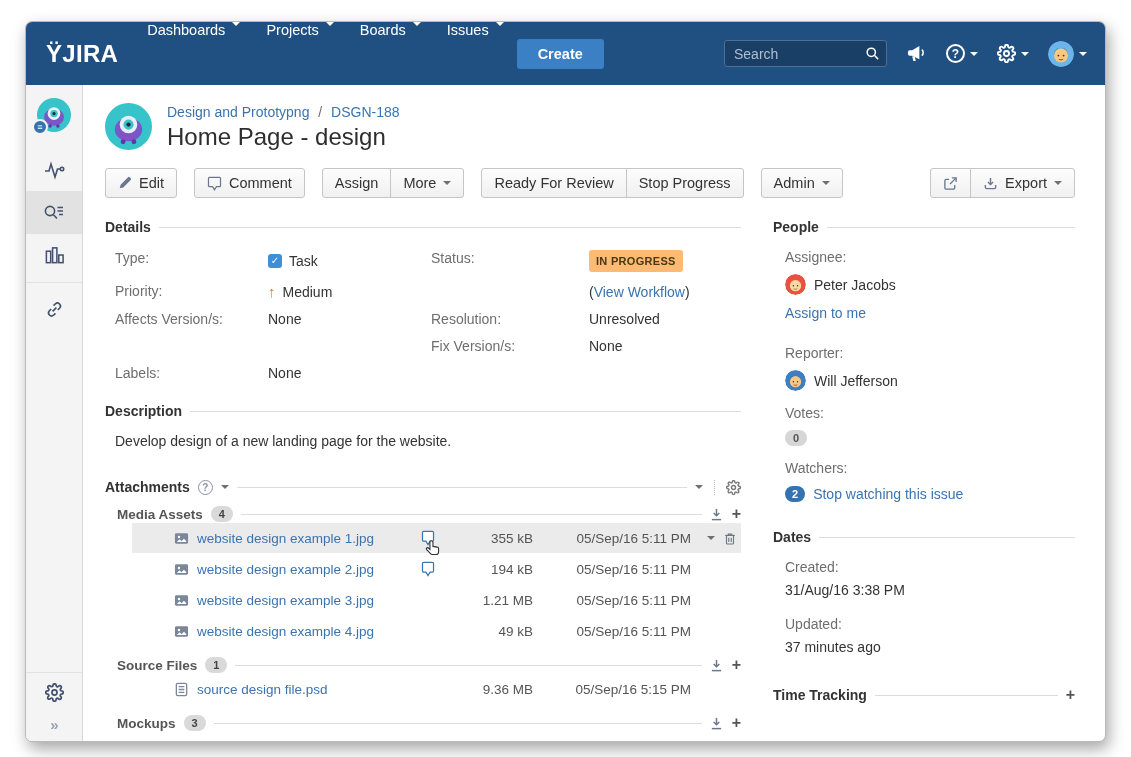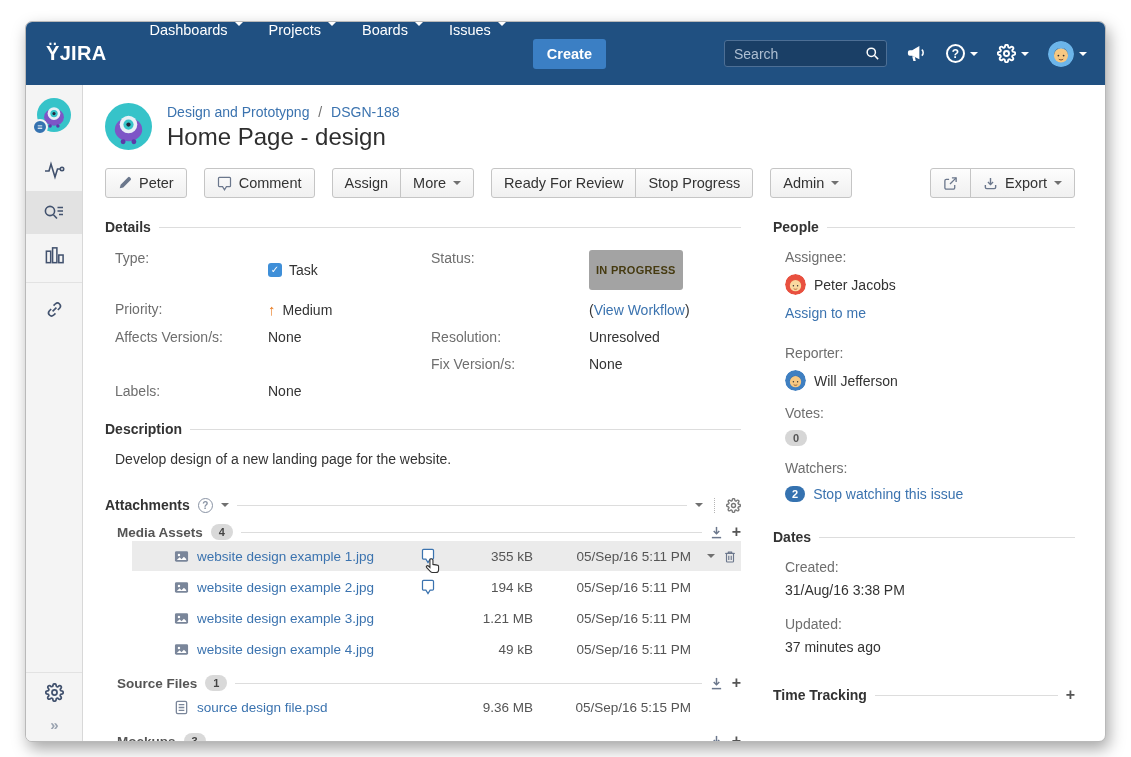--- a/index.html
+++ b/index.html
@@ -5,26 +5,26 @@
   html,body{margin:0;padding:0;width:1131px;height:757px;background:#fff;overflow:hidden;
     font-family:"Liberation Sans",sans-serif;color:#333;}
   *{box-sizing:border-box;}
 
   .window{position:absolute;left:25px;top:21px;width:1081px;height:721px;background:#fff;
     border:1px solid #b9b9b9;border-radius:7px;box-shadow:3px 7px 16px rgba(0,0,0,.35);
     overflow:hidden;display:flex;flex-direction:column;}
 
   
   .topnav{flex:0 0 45px;background:#205081;display:flex;align-items:center;padding:0 18px 0 20px;color:#fff;}
-  .logo{font-size:20px;font-weight:bold;letter-spacing:.3px;margin-right:30px;cursor:pointer;}
+  .logo{font-size:24px;font-weight:bold;letter-spacing:.3px;margin-right:16px;cursor:pointer;}
   .nav-item{display:inline-flex;align-items:flex-start;gap:7px;padding:0 13px;font-size:14.5px;height:63px;cursor:pointer;}
   .tri{width:0;height:0;border-left:4px solid transparent;border-right:4px solid transparent;
     border-top:4.5px solid currentColor;display:inline-block;}
-  .create-btn{background:#3b7fc4;border-radius:3px;padding:7px 14px;font-size:14.5px;font-weight:bold;
-    margin-left:14px;cursor:pointer;}
+  .create-btn{background:#3b7fc4;border-radius:3px;padding:7px 21px;font-size:14.5px;font-weight:bold;
+    cursor:pointer;}
   .nav-right{margin-left:auto;display:flex;align-items:center;gap:19px;}
   .search-box{position:relative;}
   .search-box input{width:163px;height:27px;background:#1a3f66;border:1px solid #4d6f95;border-radius:3px;
     color:#fff;padding:0 28px 0 9px;font-size:14px;font-family:"Liberation Sans",sans-serif;outline:none;}
   .search-box input::placeholder{color:#aebfd2;}
   .search-box svg{position:absolute;right:7px;top:6px;}
   .nav-icon{display:inline-flex;align-items:center;gap:5px;cursor:pointer;}
   .help-circle{width:19px;height:19px;border:2px solid #fff;border-radius:50%;display:flex;align-items:center;
     justify-content:center;font-size:12px;font-weight:bold;}
   .help-circle::before{content:"?";}
@@ -84,21 +84,21 @@
   
   .details-grid{display:grid;grid-template-columns:153px 163px 158px auto;row-gap:11px;
     padding:15px 0 0 10px;font-size:14px;}
   .flabel{color:#6e6e6e;}
   .fvalue{display:flex;align-items:center;gap:7px;}
   .checkbox-icon{width:14px;height:14px;background:#3f8fd8;border-radius:3px;color:#fff;font-size:10px;
     line-height:14px;text-align:center;display:inline-block;}
   .checkbox-icon::before{content:"✓";}
   .prio-arrow{color:#ea7d24;font-weight:bold;font-size:15px;}
   .prio-arrow::before{content:"↑";}
-  .status-badge{background:#a3a3a3;color:#453a10;font-size:11px;font-weight:bold;padding:14px 7px;
+  .status-badge{background:#fdba74;color:#453a10;font-size:11px;font-weight:bold;padding:5px 7px;
     border-radius:3px;letter-spacing:.3px;}
 
   
   .desc-section{margin-top:22px;}
   .desc-text{padding:14px 0 0 10px;font-size:14px;}
 
   
   .attach-section{margin-top:30px;}
   .attach-group-hdr{display:flex;align-items:center;gap:8px;padding-left:12px;margin-top:11px;
     font-size:13.5px;font-weight:bold;color:#555;}
@@ -271,21 +271,21 @@
           </div>
           <h1>Home Page - design</h1>
         </div>
       </div>
 
       <div class="toolbar">
         <div class="btn">
           <svg width="14" height="14" viewBox="0 0 16 16">
             <path d="M2 14l1-4 8.5-8.5a1.4 1.4 0 0 1 2 0l1 1a1.4 1.4 0 0 1 0 2L6 13l-4 1z" fill="#6b778c"></path>
           </svg>
-          <span>Peter</span>
+          <span>Edit</span>
         </div>
         <div class="tb-gap"></div>
         <div class="btn">
           <svg width="15" height="15" viewBox="0 0 16 17">
             <path d="M2.2 1.5h11.6a1 1 0 0 1 1 1v8.6a1 1 0 0 1-1 1h-3.6L8 15.6l-2.2-3.5H2.2a1 1 0 0 1-1-1V2.5a1 1 0 0 1 1-1z" fill="none" stroke="#6b778c" stroke-width="1.4"></path>
           </svg>
           <span>Comment</span>
         </div>
         <div class="tb-gap"></div>
         <div class="btn-group">

